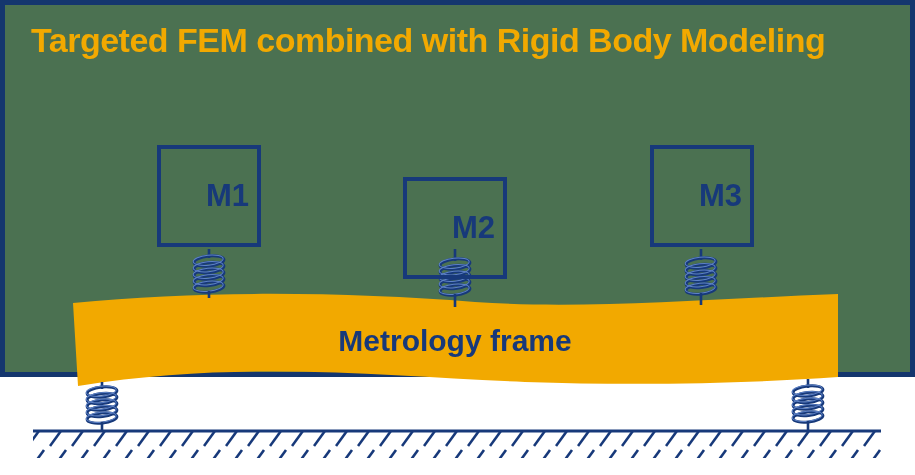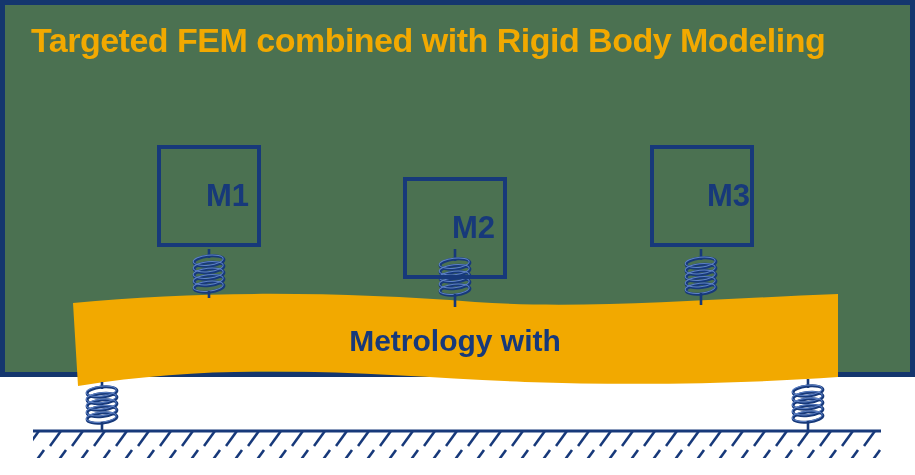--- a/index.html
+++ b/index.html
@@ -25,21 +25,21 @@
     white-space:nowrap;
   }
   .diagram-svg{position:absolute;left:0;top:0;width:905px;height:465px;}
   .mass-box{
     position:absolute;top:140px;width:104px;height:102px;
     border:4px solid var(--navy);
     display:flex;align-items:center;justify-content:center;padding-left:37px;
   }
   .mass-box.m1{left:152px;}
   .mass-box.m2{left:398px;margin-top:32px;}
-  .mass-box.m3{left:645px;justify-content:flex-end;}
+  .mass-box.m3{left:645px;}
   .mass-label{
     font-size:31px;font-weight:bold;color:var(--navy);
   }
   .frame-label{
     position:absolute;left:290px;top:319px;width:320px;
     text-align:center;
     font-size:30px;font-weight:bold;color:var(--navy);
   }
   .band{fill:var(--accent-orange);stroke:none;}
   .navyline{stroke:var(--navy);stroke-width:2.6;fill:none;}
@@ -120,15 +120,15 @@
   <div class="mass-box m1">
     <span class="mass-label">M1</span>
   </div>
   <div class="mass-box m2">
     <span class="mass-label">M2</span>
   </div>
   <div class="mass-box m3">
     <span class="mass-label">M3</span>
   </div>
 
-  <div class="frame-label">Metrology with</div>
+  <div class="frame-label">Metrology frame</div>
 
 </div>
 
 </body></html>

